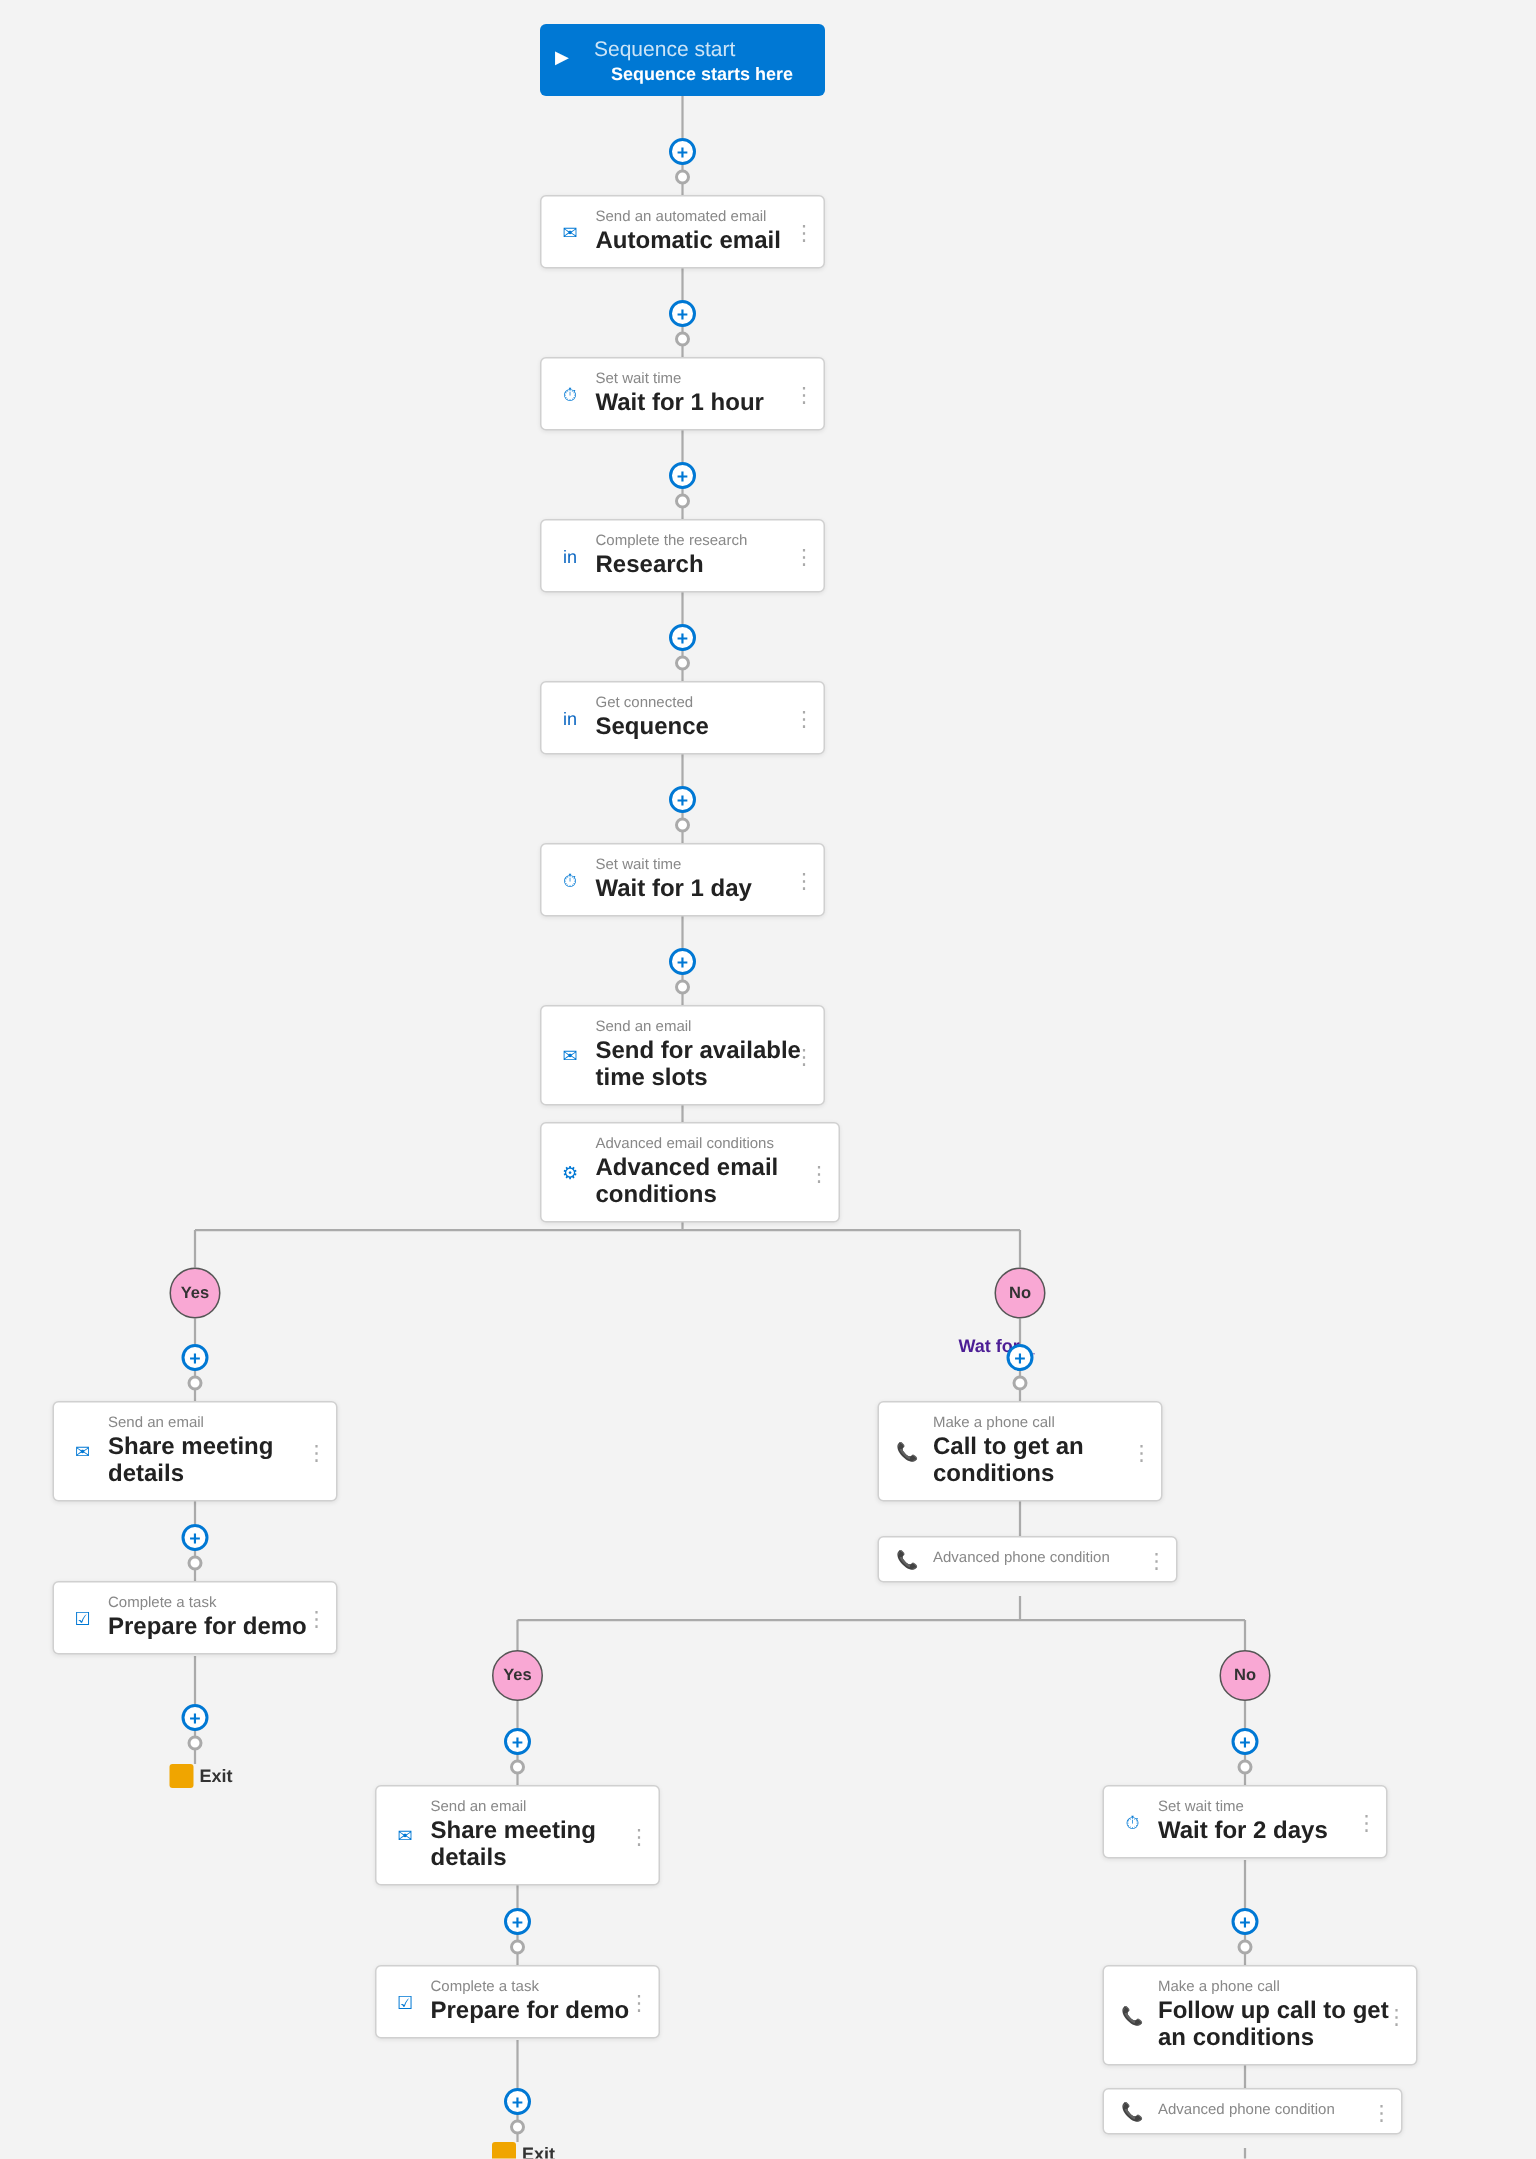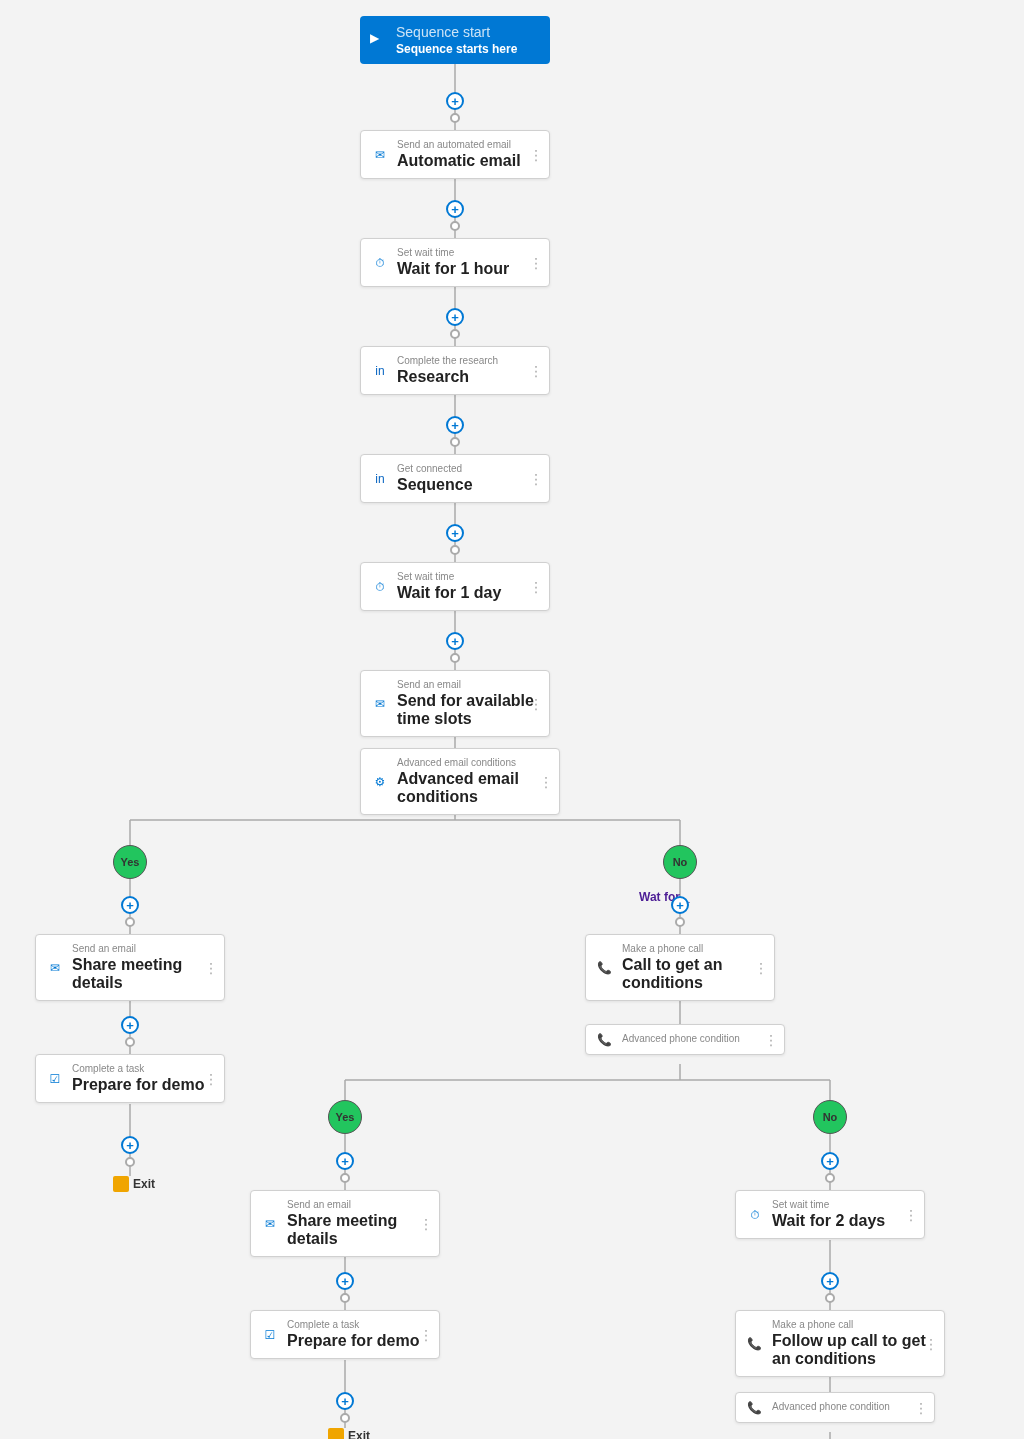--- a/index.html
+++ b/index.html
@@ -61,21 +61,21 @@
     
     .start-node {
       position: absolute;
       background: #0078d4;
       border-radius: 4px;
       padding: 8px 10px 8px 36px;
       width: 190px;
       color: #fff;
     }
     .start-node .node-label { font-size: 14px; color: rgba(255,255,255,0.8); margin-bottom: 2px; }
-    .start-node .node-title { font-size: 12px; font-weight: 600; color: #fff; }
+    .start-node .node-title { font-size: 12px; font-weight: 600; color: #fff; text-align: center; }
     .start-node .node-icon { position: absolute; left: 10px; top: 50%; transform: translateY(-50%); width: 18px; height: 18px; color: #fff; font-size: 12px; }
     
     .plus-btn {
       position: absolute;
       width: 18px;
       height: 18px;
       background: #fff;
       border: 2px solid #0078d4;
       border-radius: 50%;
       display: flex;
@@ -93,21 +93,21 @@
       width: 10px;
       height: 10px;
       border: 2px solid #aaa;
       border-radius: 50%;
       background: #fff;
       z-index: 10;
     }
     
     .branch-label {
       position: absolute;
-      background: #22c55e;
+      background: #f9a8d4;
       border: 1.5px solid #555;
       border-radius: 50%;
       width: 34px;
       height: 34px;
       display: flex;
       align-items: center;
       justify-content: center;
       font-size: 11px;
       font-weight: 600;
       color: #333;

